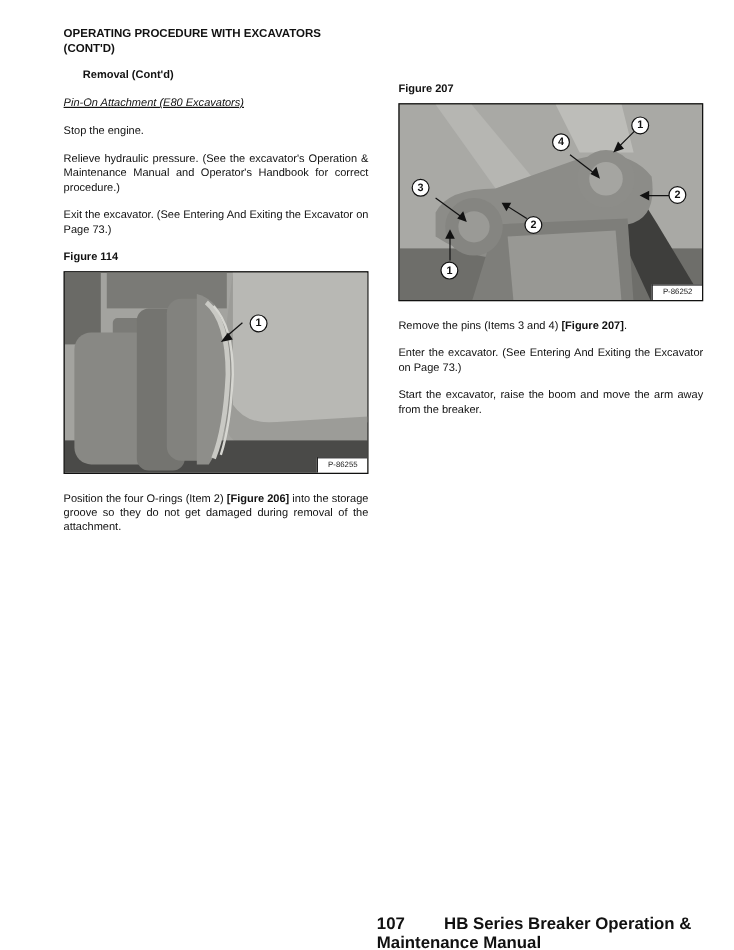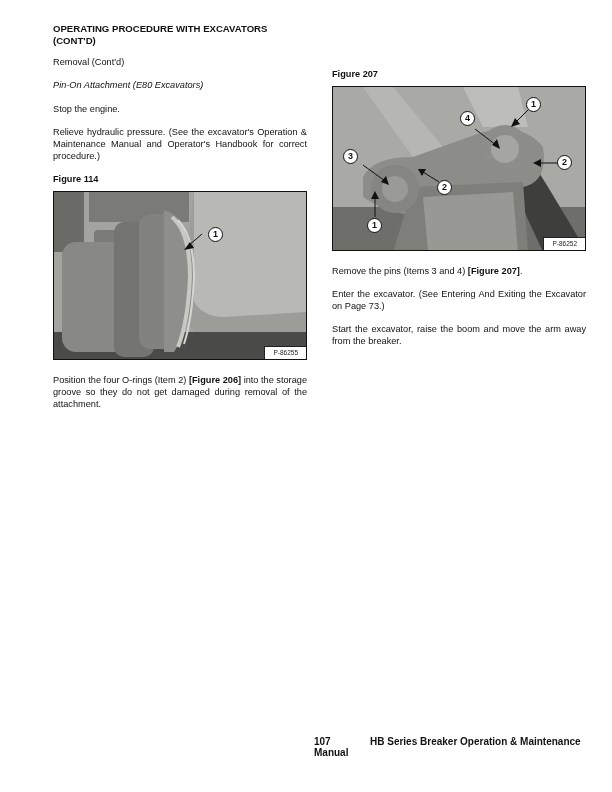--- a/index.html
+++ b/index.html
@@ -2,45 +2,46 @@
 <html><head>
 <meta charset="utf-8">
 <style>
   html, body { margin: 0; padding: 0; background: #ffffff; }
   body { width: 612px; height: 792px; position: relative; overflow: hidden;
          font-family: "Liberation Sans", sans-serif; color: #111; }
   .col { position: absolute; width: 254px; font-size: 9.2px; line-height: 12px; }
   #left { left: 53px; top: 23px; }
   #right { left: 332px; top: 33px; margin-top: 35px; }
   .h1 { font-weight: bold; font-size: 9.6px; line-height: 11.5px; margin: 0 0 10px 0; }
-  .h2 { font-weight: normal; margin: 0 0 11px 0; }
-  .h3 { font-style: italic; margin: 0 0 12px 0; }
+  .h2 { font-weight: bold; margin: 0 0 11px 16px; }
+  .h3 { font-style: italic; margin: 0 0 12px 0; text-decoration: underline; }
   p { margin: 0 0 11px 0; text-align: justify; }
   .figlabel { font-weight: bold; margin: 0 0 6px 0; }
   .figure { position: relative; width: 254px; border: 1.4px solid #111; box-sizing: border-box;
             overflow: hidden; background: #8a8a86; }
   .figure svg { display: block; }
   .pcode { position: absolute; right: 0; bottom: 0; background: #fff; border-left: 1px solid #222;
            border-top: 1px solid #222; font-size: 6.5px; line-height: 8px; padding: 2px 8px 2px 8px; color: #222; }
   .callout { position: absolute; width: 15px; height: 15px; border-radius: 50%; background: #fff;
              border: 1.3px solid #111; box-sizing: border-box; font-weight: bold; font-size: 9px;
              line-height: 13px; text-align: center; }
   .b { font-weight: bold; }
-  #footer { position: absolute; top: 736px; left: 314px; font-size: 10px; font-weight: bold; }
+  #footer { position: absolute; top: 761px; left: 314px; font-size: 14px; font-weight: bold; }
   #footer .pn { display: inline-block; width: 56px; }
 </style>
 </head>
 <body>
 
 <div id="left" class="col">
   <div class="h1">OPERATING PROCEDURE WITH EXCAVATORS (CONT'D)</div>
   <div class="h2">Removal (Cont'd)</div>
   <div class="h3">Pin-On Attachment (E80 Excavators)</div>
   <p>Stop the engine.</p>
   <p>Relieve hydraulic pressure. (See the excavator's Operation &amp; Maintenance Manual and Operator's Handbook for correct procedure.)</p>
+  <p>Exit the excavator. (See Entering And Exiting the Excavator on Page 73.)</p>
   <div class="figlabel">Figure 114</div>
   <div class="figure" style="height:169px;">
     <svg width="254" height="169" viewBox="0 0 254 169">
       <rect x="0" y="0" width="254" height="169" fill="#a3a39f"></rect>
       <rect x="140" y="0" width="114" height="125" fill="#b8b8b4"></rect>
       <path d="M140 0 L140 110 Q150 125 170 125 L254 120 L254 140 L150 145 Q130 140 128 100 Z" fill="#9c9c98"></path>
       <rect x="0" y="140" width="254" height="29" fill="#4a4a48"></rect>
       <rect x="0" y="0" width="30" height="60" fill="#6a6a66"></rect>
       <rect x="35" y="0" width="100" height="30" fill="#7a7a76"></rect>
       <rect x="40" y="38" width="35" height="20" rx="4" fill="#7b7b77"></rect>

